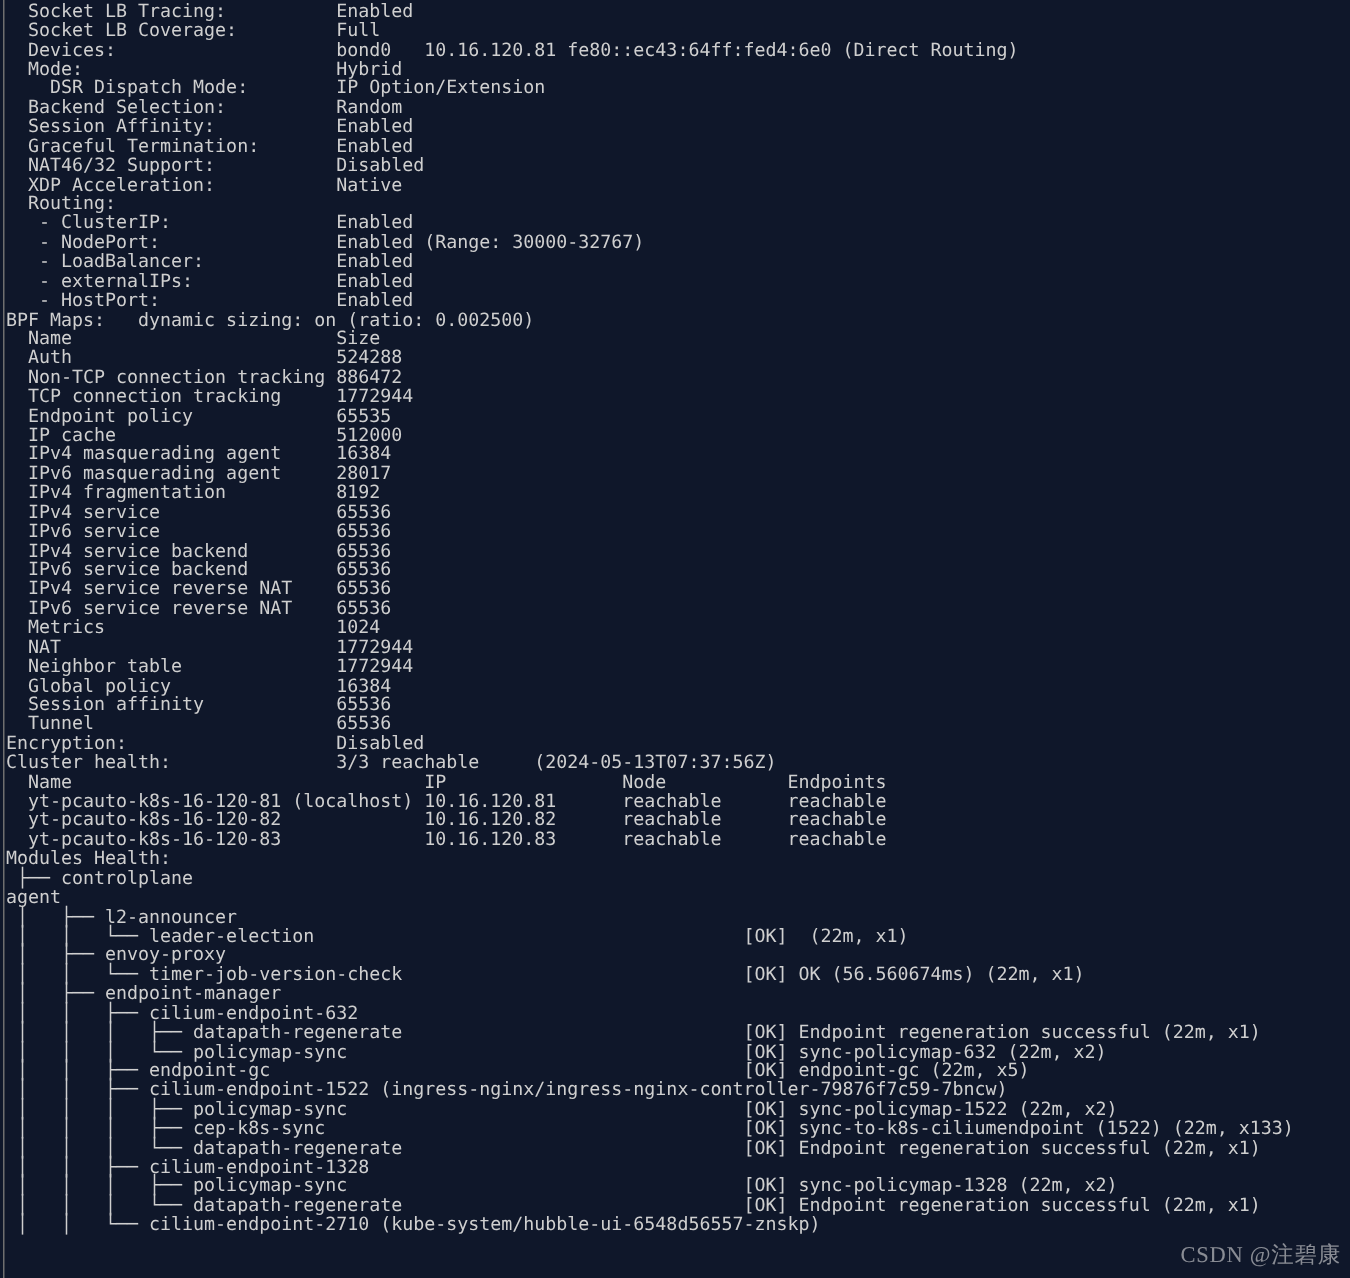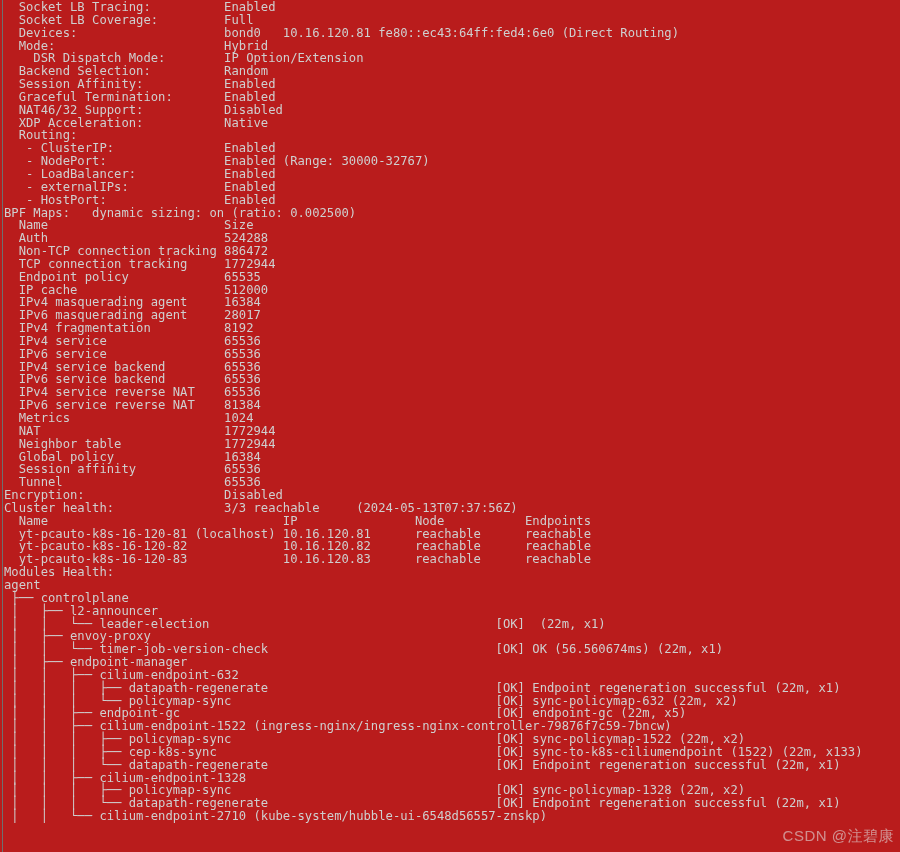--- a/index.html
+++ b/index.html
@@ -11,21 +11,21 @@
   body {
     width: 900px;
     height: 852px;
     overflow: hidden;
     font-family: "DejaVu Sans Mono", "Liberation Mono", monospace;
   }
   #terminal {
     position: relative;
     width: 900px;
     height: 852px;
-    background: #b91c1c;
+    background: #0f172a;
     box-sizing: border-box;
   }
   
   #left-gutter {
     position: absolute;
     left: 2px;
     top: 0;
     width: 1px;
     height: 852px;
     background: #6f6f6f;
@@ -43,21 +43,21 @@
     font-size: 12.2px;
     color: #cfcfcf;
     white-space: pre;
     letter-spacing: 0px;
     font-family: "DejaVu Sans Mono", "Liberation Mono", monospace;
   }
   .watermark {
     position: absolute;
     right: 6px;
     bottom: 6px;
-    font-family: Liberation Sans, sans-serif;
+    font-family: Liberation Serif, serif;
     font-size: 15px;
     color: rgba(225, 225, 225, 0.58);
     white-space: pre;
     letter-spacing: 0.5px;
     pointer-events: none;
   }
 </style>
 </head>
 <body>
 
@@ -88,36 +88,36 @@
       <div class="line">  Endpoint policy             65535</div>
       <div class="line">  IP cache                    512000</div>
       <div class="line">  IPv4 masquerading agent     16384</div>
       <div class="line">  IPv6 masquerading agent     28017</div>
       <div class="line">  IPv4 fragmentation          8192</div>
       <div class="line">  IPv4 service                65536</div>
       <div class="line">  IPv6 service                65536</div>
       <div class="line">  IPv4 service backend        65536</div>
       <div class="line">  IPv6 service backend        65536</div>
       <div class="line">  IPv4 service reverse NAT    65536</div>
-      <div class="line">  IPv6 service reverse NAT    81384</div>
+      <div class="line">  IPv6 service reverse NAT    65536</div>
       <div class="line">  Metrics                     1024</div>
       <div class="line">  NAT                         1772944</div>
       <div class="line">  Neighbor table              1772944</div>
       <div class="line">  Global policy               16384</div>
       <div class="line">  Session affinity            65536</div>
       <div class="line">  Tunnel                      65536</div>
       <div class="line">Encryption:                   Disabled</div>
       <div class="line">Cluster health:               3/3 reachable     (2024-05-13T07:37:56Z)</div>
       <div class="line">  Name                                IP                Node           Endpoints</div>
       <div class="line">  yt-pcauto-k8s-16-120-81 (localhost) 10.16.120.81      reachable      reachable</div>
       <div class="line">  yt-pcauto-k8s-16-120-82             10.16.120.82      reachable      reachable</div>
       <div class="line">  yt-pcauto-k8s-16-120-83             10.16.120.83      reachable      reachable</div>
       <div class="line">Modules Health:</div>
+      <div class="line"> ├── controlplane</div>
       <div class="line">agent</div>
-      <div class="line"> ├── controlplane</div>
       <div class="line"> │   ├── l2-announcer</div>
       <div class="line"> │   │   └── leader-election                                       [OK]  (22m, x1)</div>
       <div class="line"> │   ├── envoy-proxy</div>
       <div class="line"> │   │   └── timer-job-version-check                               [OK] OK (56.560674ms) (22m, x1)</div>
       <div class="line"> │   ├── endpoint-manager</div>
       <div class="line"> │   │   ├── cilium-endpoint-632</div>
       <div class="line"> │   │   │   ├── datapath-regenerate                               [OK] Endpoint regeneration successful (22m, x1)</div>
       <div class="line"> │   │   │   └── policymap-sync                                    [OK] sync-policymap-632 (22m, x2)</div>
       <div class="line"> │   │   ├── endpoint-gc                                           [OK] endpoint-gc (22m, x5)</div>
       <div class="line"> │   │   ├── cilium-endpoint-1522 (ingress-nginx/ingress-nginx-controller-79876f7c59-7bncw)</div>

